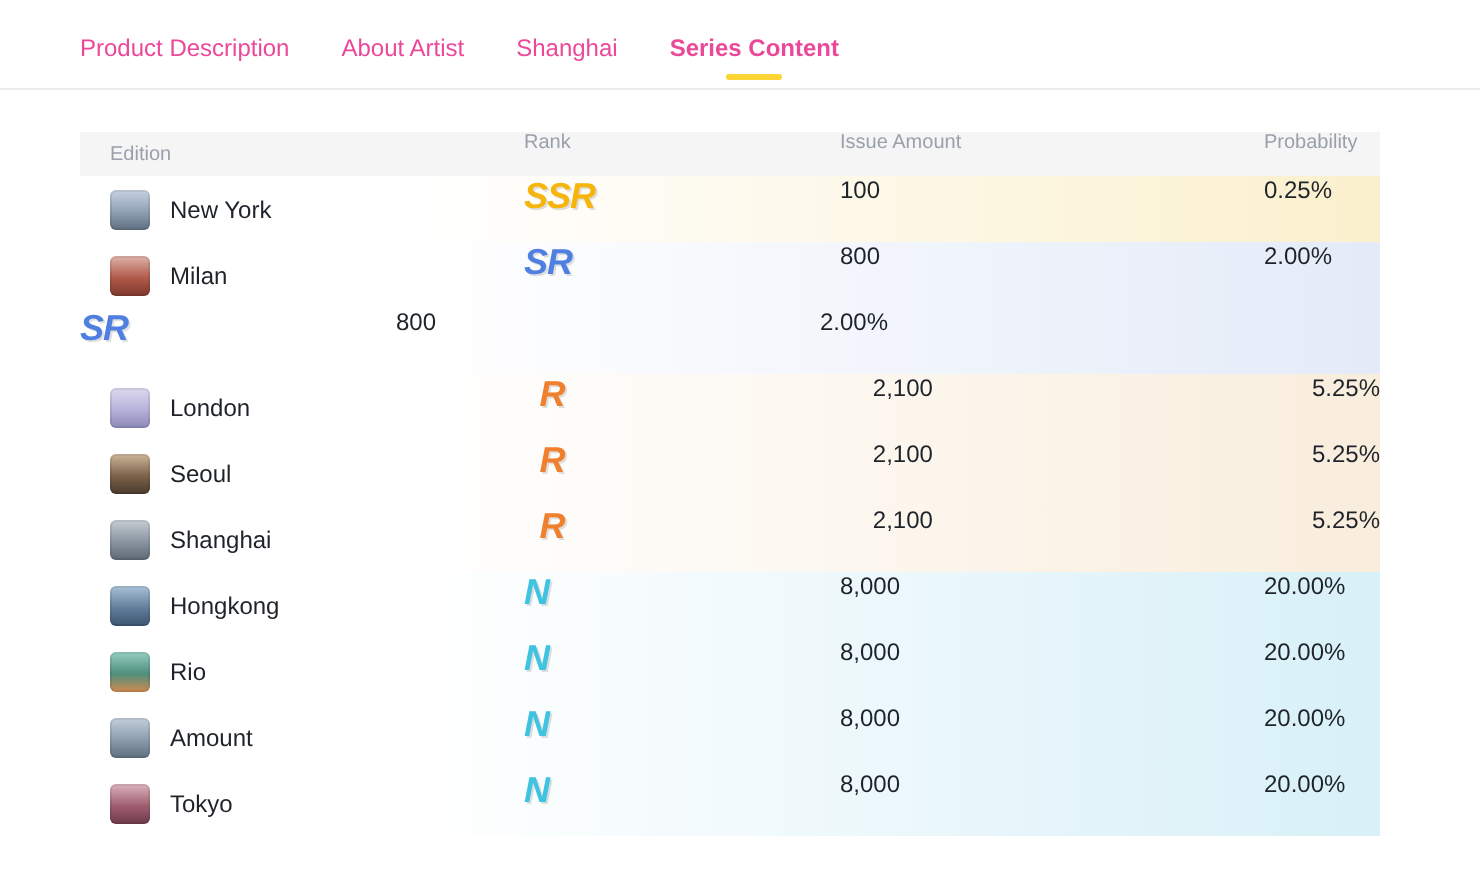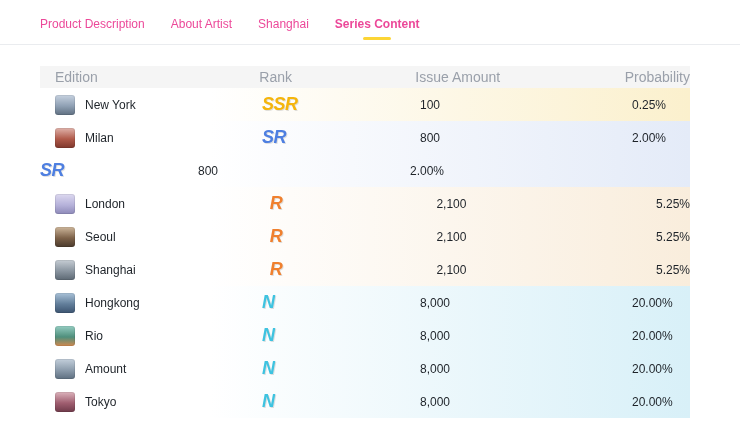--- a/index.html
+++ b/index.html
@@ -11,23 +11,23 @@
             height:45px; border-bottom:1px solid #eaecef; }
   .tab { position:relative; font-size:12px; color:#ec4899; padding:14px 0 13px;
          cursor:pointer; white-space:nowrap; }
   .tab.active { font-weight:700; }
   .tab-indicator { position:absolute; left:50%; transform:translateX(-50%);
                    bottom:4px; width:28px; height:3px; border-radius:2px;
                    background:#fcd535; }
 
   
   .table { margin:21px 40px 0 40px; width:650px; }
-  .thead { display:flex; align-items:center; height:22px; background:#f5f5f5;
-           font-size:14px; color:#9aa0aa; }
-  .row   { display:flex; align-items:center; height:33px; font-size:12px; color:#1e2329; }
+  .thead { display:flex; height:22px; background:#f5f5f5;
+           font-size:10px; color:#9aa0aa; }
+  .row   { display:flex; height:33px; font-size:12px; color:#1e2329; }
 
   .col-edition { width:222px; padding-left:15px; display:flex; align-items:center; }
   .col-rank    { width:158px; }
   .col-issue   { width:212px; }
   .col-prob    { flex:1; }
 
   
   .row[data-tier="ssr"] { background:linear-gradient(90deg,#ffffff 0%,#ffffff 26%,#fbf0cd 100%); }
   .row[data-tier="sr"]  { background:linear-gradient(90deg,#ffffff 0%,#ffffff 26%,#e4ebf8 100%); }
   .row[data-tier="r"]   { background:linear-gradient(90deg,#ffffff 0%,#ffffff 26%,#f9eddc 100%);gap:12px; }

